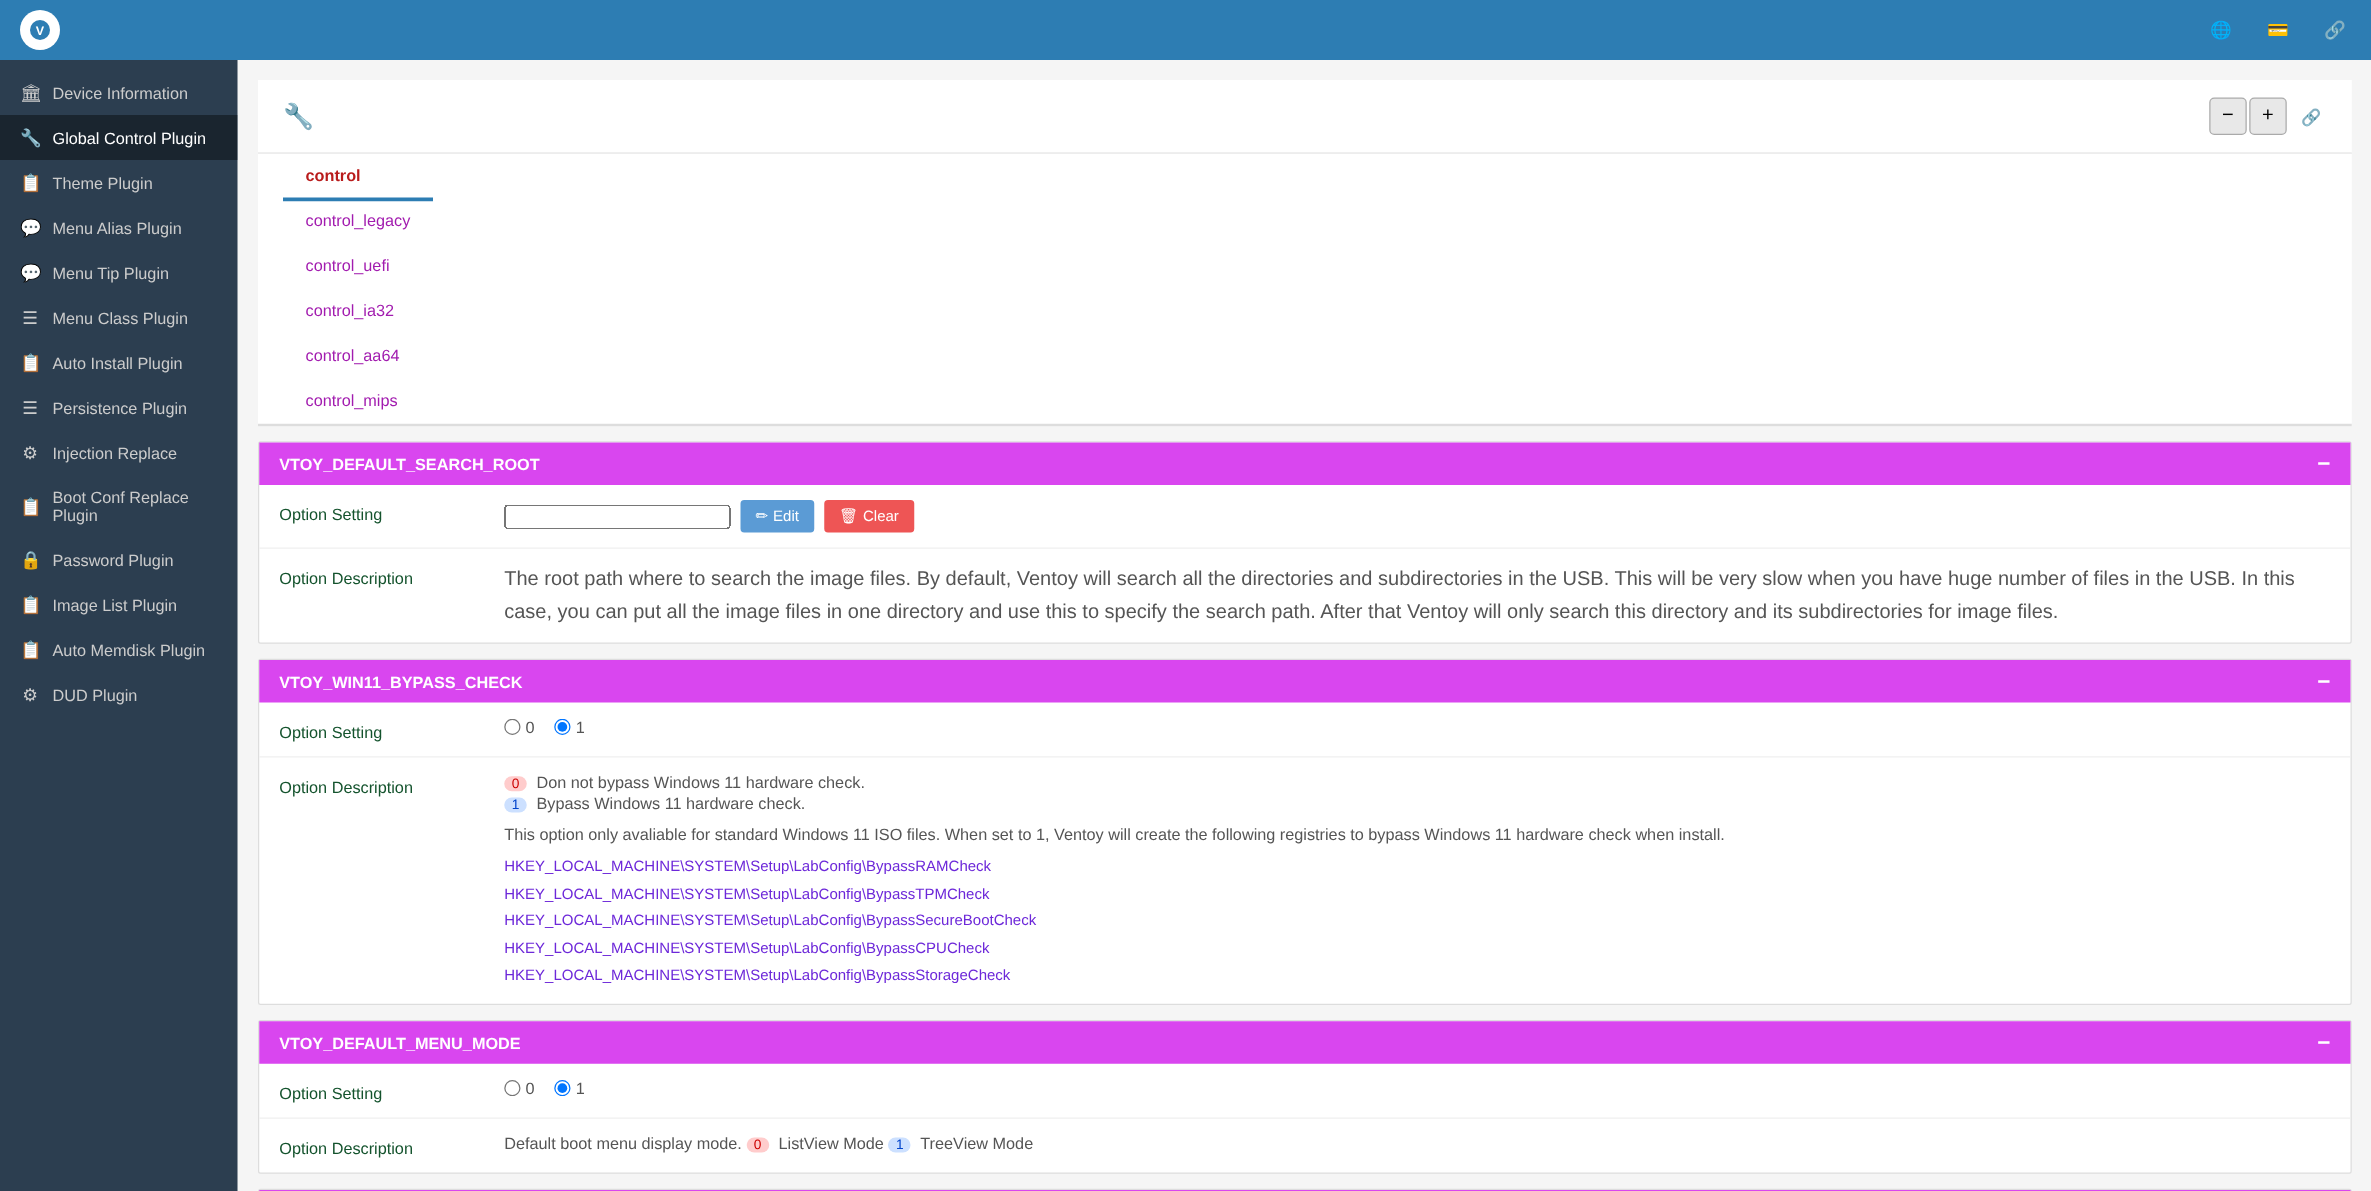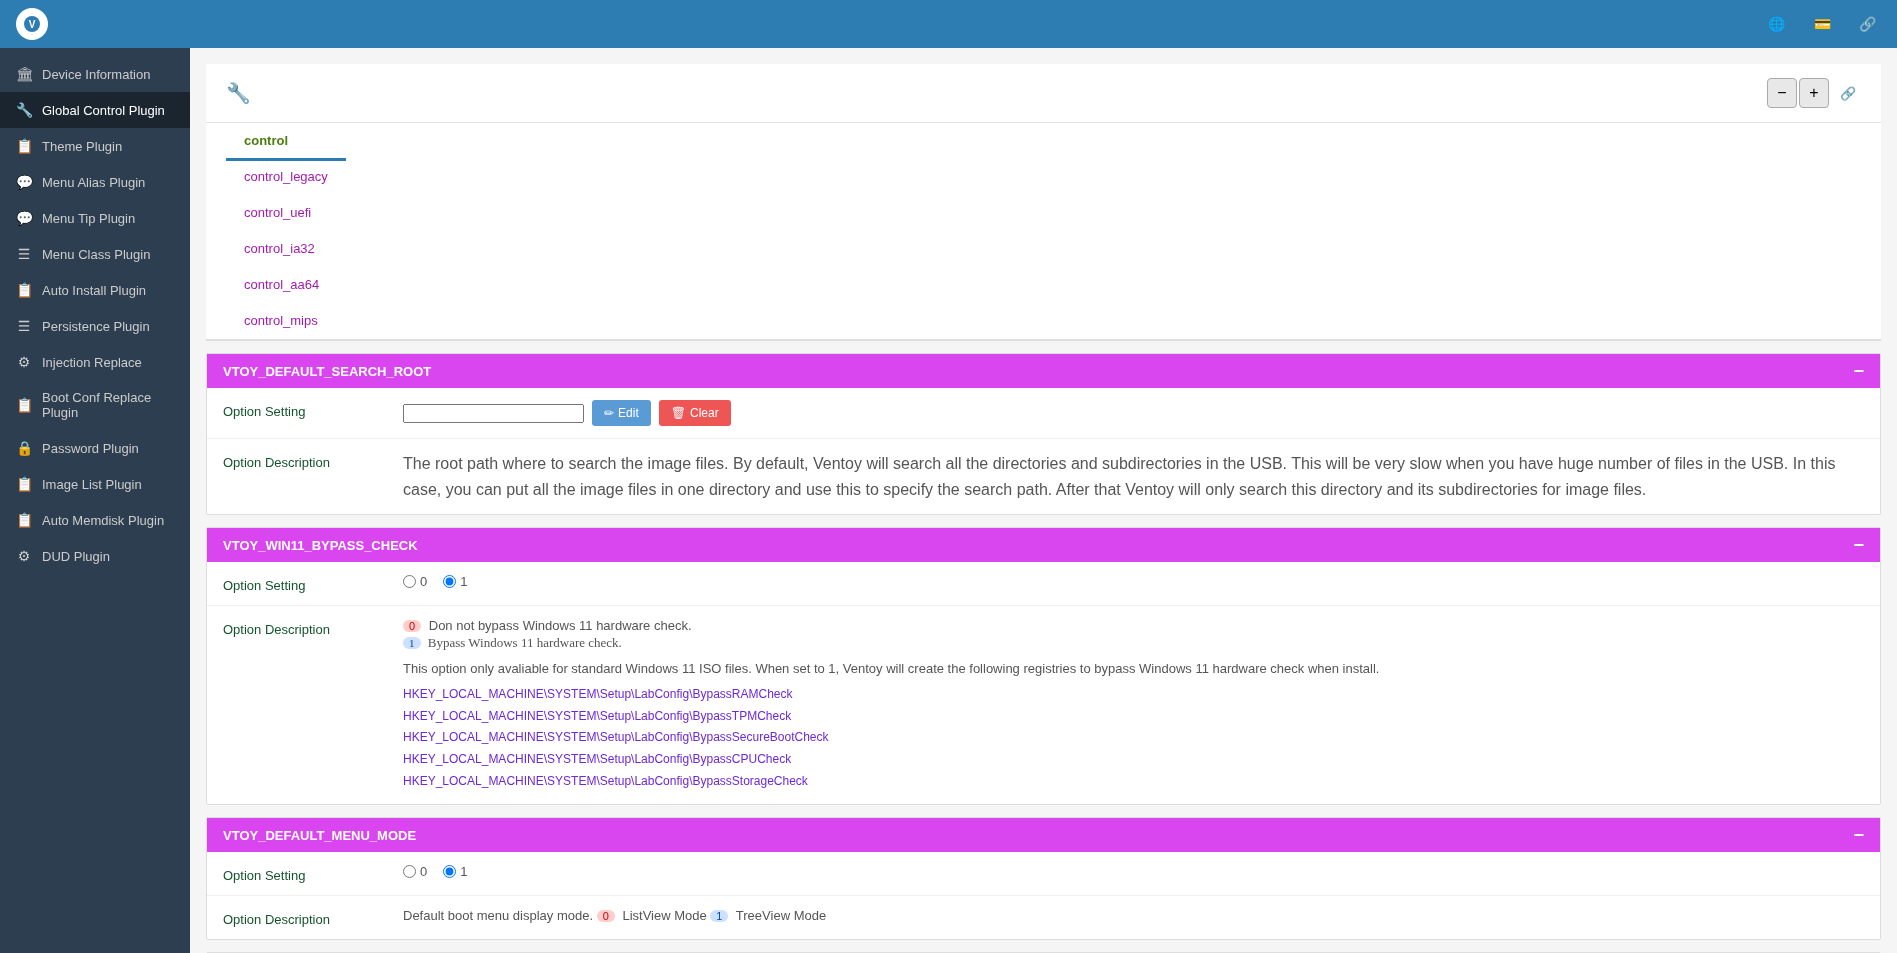--- a/index.html
+++ b/index.html
@@ -137,21 +137,21 @@
     }
     .tab {
       padding: 10px 18px;
       cursor: pointer;
       font-size: 13px;
       color: #a21caf;
       border-bottom: 3px solid transparent;
       margin-bottom: -2px;
     }
     .tab.active {
-      color: #4d7c0f;
+      color: #b91c1c;
       border-bottom-color: #2d7db3;
       font-weight: 600;
     }
 
     
     .plugin-section {
       background: white;
       margin-top: 12px;
       border: 1px solid #ddd;
       border-radius: 2px;
@@ -414,21 +414,21 @@
                     <label><input type="radio" name="radio-1" value="0" style=""> 0</label>
                     <label><input type="radio" name="radio-1" value="1" checked="" style=""> 1</label>
                   </div>
                 </div>
               </div>
               <div class="section-row">
                 <div class="row-label">Option Description</div>
                 <div class="row-content">
                   <div>
                     <p style="margin-bottom: 2px;"><span class="desc-num-badge red">0</span> Don not bypass Windows 11 hardware check.</p>
-                    <p style="margin-bottom: 2px; font-family: Liberation Serif, serif;"><span class="desc-num-badge blue">1</span> Bypass Windows 11 hardware check.</p>
+                    <p style="margin-bottom: 2px;"><span class="desc-num-badge blue">1</span> Bypass Windows 11 hardware check.</p>
                   </div>
                   <p style="margin: 10px 0px 4px;">This option only avaliable for standard Windows 11 ISO files. When set to 1, Ventoy will create the following registries to bypass Windows 11 hardware check when install.</p>
                   <div class="reg-list">
                     <div class="reg-item">HKEY_LOCAL_MACHINE\SYSTEM\Setup\LabConfig\BypassRAMCheck</div>
                     <div class="reg-item">HKEY_LOCAL_MACHINE\SYSTEM\Setup\LabConfig\BypassTPMCheck</div>
                     <div class="reg-item">HKEY_LOCAL_MACHINE\SYSTEM\Setup\LabConfig\BypassSecureBootCheck</div>
                     <div class="reg-item">HKEY_LOCAL_MACHINE\SYSTEM\Setup\LabConfig\BypassCPUCheck</div>
                     <div class="reg-item">HKEY_LOCAL_MACHINE\SYSTEM\Setup\LabConfig\BypassStorageCheck</div>
                   </div>
                 </div>

